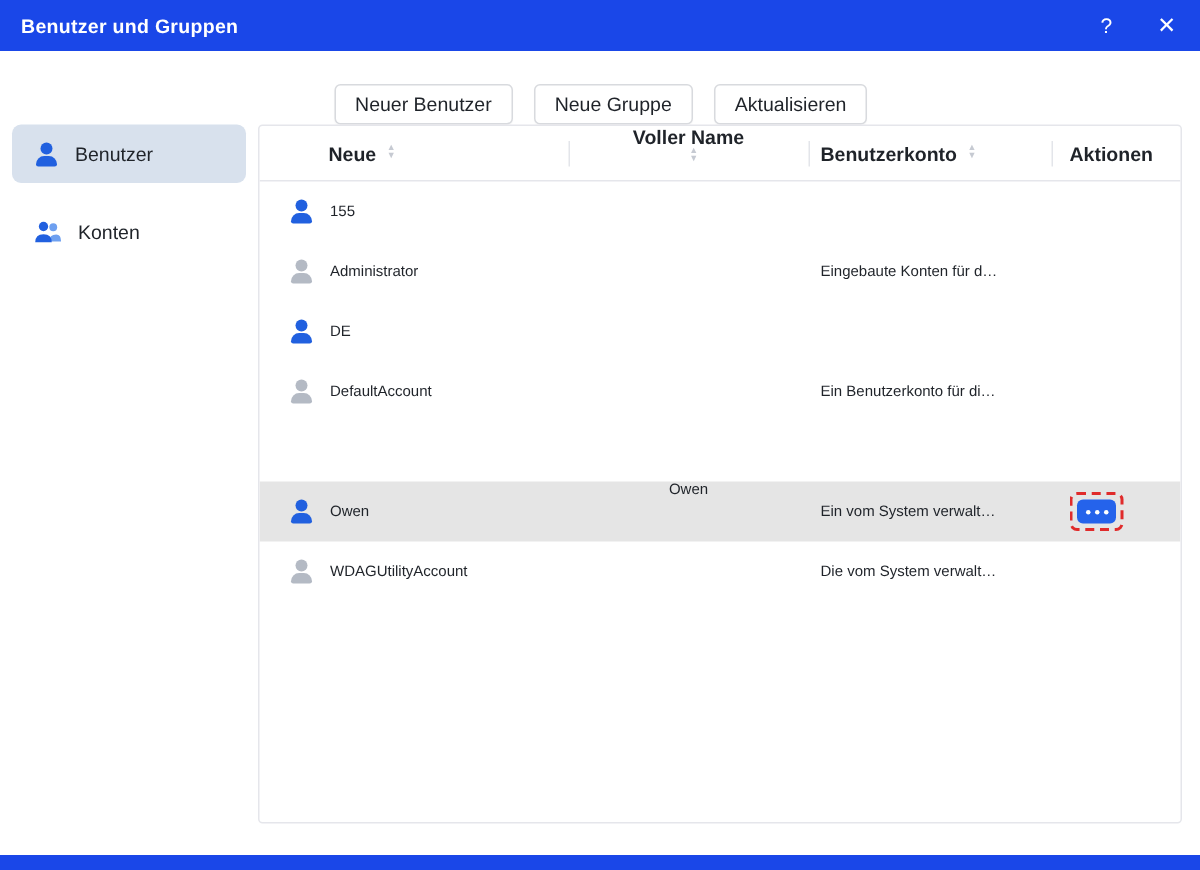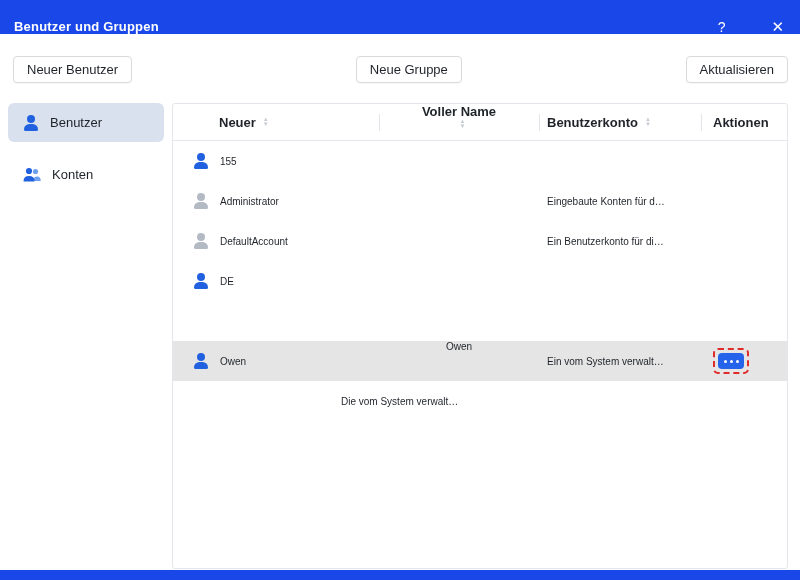--- a/index.html
+++ b/index.html
@@ -2,36 +2,36 @@
 <html><head>
 <meta charset="utf-8">
 <style>
   * { box-sizing: border-box; margin: 0; padding: 0; }
   html, body { width: 800px; height: 580px; }
   body { font-family: "Liberation Sans", sans-serif; background: #ffffff; }
 
   .window { position: relative; width: 800px; height: 580px; background: #ffffff; overflow: hidden; }
 
   
-  .titlebar { height: 34px; background: #1A47E8; color: #ffffff; display: flex; align-items: flex-end; padding: 0 16px 0 14px; gap: 16px; }
+  .titlebar { height: 34px; background: #1A47E8; color: #ffffff; display: flex; align-items: center; padding: 0 16px 0 14px; }
   .titlebar .title { font-size: 13px; font-weight: bold; letter-spacing: .2px; }
   .titlebar .spacer { flex: 1; }
   .titlebar .tb-btn { color: #ffffff; font-size: 14px; margin-left: 30px; cursor: pointer; line-height: 1; }
   .titlebar .tb-btn.close { font-size: 15px; }
 
   
   .bottom-strip { position: absolute; left: 0; bottom: 0; width: 800px; height: 10px; background: #1A47E8; }
 
   
-  .toolbar { display: flex; justify-content: space-between; gap: 14px; padding: 22px 12px 0 13px; }
+  .toolbar { display: flex; justify-content: center; gap: 14px; padding: 22px 12px 0 13px; }
   .toolbar button { font-family: "Liberation Sans", sans-serif; font-size: 13px; color: #1f2329; background: #ffffff;
     border: 1px solid #d8dade; border-radius: 4px; padding: 5px 13px; cursor: pointer; box-shadow: 0 1px 1px rgba(0,0,0,.03); }
 
   
-  .main { display: flex; align-items: flex-start; margin-top: 20px; justify-content: space-between; }
+  .main { display: flex; align-items: flex-start; margin-top: 0; justify-content: space-between; }
 
   
   .sidebar { width: 156px; margin-left: 8px; display: flex; flex-direction: column; gap: 13px; }
   .sidebar-item { height: 39px; border-radius: 6px; display: flex; align-items: center; gap: 11px; padding-left: 15px;
     font-size: 13px; color: #1f2329; cursor: pointer; }
   .sidebar-item.selected { background: #d8e1ed; }
 
   
   .panel { flex: 1; margin: 0 12px 0 8px; height: 466px; border: 1px solid #e5e6eb; border-radius: 3px; background: #fff; overflow: hidden; }
   .thead { display: flex; height: 37px; align-items: center; border-bottom: 1px solid #e5e6eb; font-size: 13px; font-weight: bold; color: #1f2329; }
@@ -101,21 +101,21 @@
             <path d="M0.5 14.5 q0-5.4 5.5-5.4 t5.5 5.4 z" fill="#2160df"></path>
           </svg>
         </span>
         <span>Konten</span>
       </div>
     </div>
 
     <div class="panel">
       <div class="thead">
         <div class="cell col-name">
-          <span>Neuer</span>
+          <span>Neue</span>
           <span class="sorter">
               <span>▲</span>
               <span>▼</span>
             </span>
         </div>
         <div class="cell col-full">
           <span>Voller Name</span>
           <span class="sorter">
               <span>▲</span>
               <span>▼</span>
@@ -152,40 +152,40 @@
                 <span class="p-body"></span>
               </span>
               <span>Administrator</span>
             </div>
             <div class="cell col-full"></div>
             <div class="cell col-desc">Eingebaute Konten für d…</div>
             <div class="cell col-act"></div>
           </div>
           <div class="trow">
             <div class="cell col-name">
+              <span class="person-icon blue">
+                <span class="p-head"></span>
+                <span class="p-body"></span>
+              </span>
+              <span>DE</span>
+            </div>
+            <div class="cell col-full"></div>
+            <div class="cell col-desc"></div>
+            <div class="cell col-act"></div>
+          </div>
+          <div class="trow">
+            <div class="cell col-name">
               <span class="person-icon gray">
                 <span class="p-head"></span>
                 <span class="p-body"></span>
               </span>
               <span>DefaultAccount</span>
             </div>
             <div class="cell col-full"></div>
             <div class="cell col-desc">Ein Benutzerkonto für di…</div>
-            <div class="cell col-act"></div>
-          </div>
-          <div class="trow">
-            <div class="cell col-name">
-              <span class="person-icon blue">
-                <span class="p-head"></span>
-                <span class="p-body"></span>
-              </span>
-              <span>DE</span>
-            </div>
-            <div class="cell col-full"></div>
-            <div class="cell col-desc"></div>
             <div class="cell col-act"></div>
           </div>
           <div class="trow">
             <div class="cell col-full"></div>
             <div class="cell col-act"></div>
           </div>
           <div class="trow highlighted">
             <div class="cell col-name">
               <span class="person-icon blue">
                 <span class="p-head"></span>
@@ -199,20 +199,27 @@
               <span class="actions-highlight">
                 <button class="actions-button">
                   <span class="dot"></span>
                   <span class="dot"></span>
                   <span class="dot"></span>
                 </button>
               </span>
             </div>
           </div>
           <div class="trow">
+            <div class="cell col-name">
+              <span class="person-icon gray">
+                <span class="p-head"></span>
+                <span class="p-body"></span>
+              </span>
+              <span>WDAGUtilityAccount</span>
+            </div>
             <div class="cell col-full"></div>
             <div class="cell col-desc">Die vom System verwalt…</div>
             <div class="cell col-act"></div>
           </div>
         </div>
     </div>
 
   </div>
 
   <div class="bottom-strip"></div>

